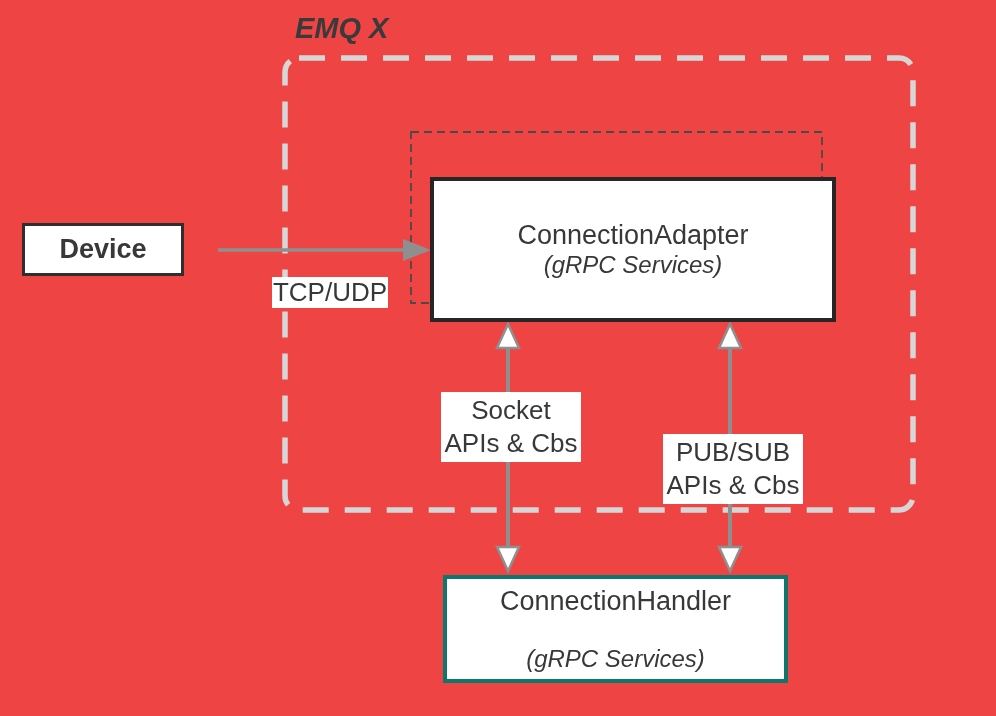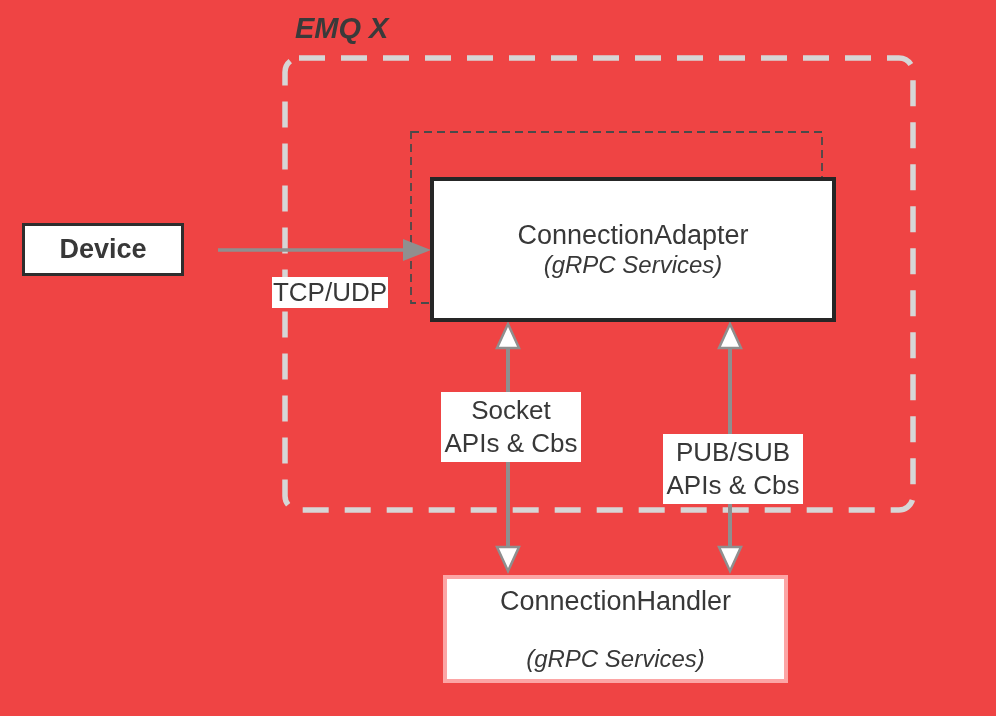--- a/index.html
+++ b/index.html
@@ -20,21 +20,21 @@
     position: absolute;
     background: #ffffff;
     display: flex;
     flex-direction: column;
     align-items: center;
     justify-content: center;
     text-align: center;
   }
   .device-box  { left: 22px;  top: 223px; width: 162px; height: 53px;  border: 3px solid #2e2e2e; font-weight: bold; }
   .adapter-box { left: 430px; top: 177px; width: 406px; height: 145px; border: 4px solid #262626; text-align: center; }
-  .handler-box { left: 443px; top: 575px; width: 345px; height: 108px; border: 4px solid #fca5a5; gap: 28px; }
+  .handler-box { left: 443px; top: 575px; width: 345px; height: 108px; border: 4px solid #0f766e; gap: 28px; }
 
   .node-title { font-size: 27px; color: #383838; }
   .node-sub   { font-size: 24px; font-style: italic; color: #383838; }
   .device-box .node-title { font-size: 27px; }
 
   .region-label {
     position: absolute;
     font-style: italic;
     font-weight: bold;
     color: #3a3a3a;

